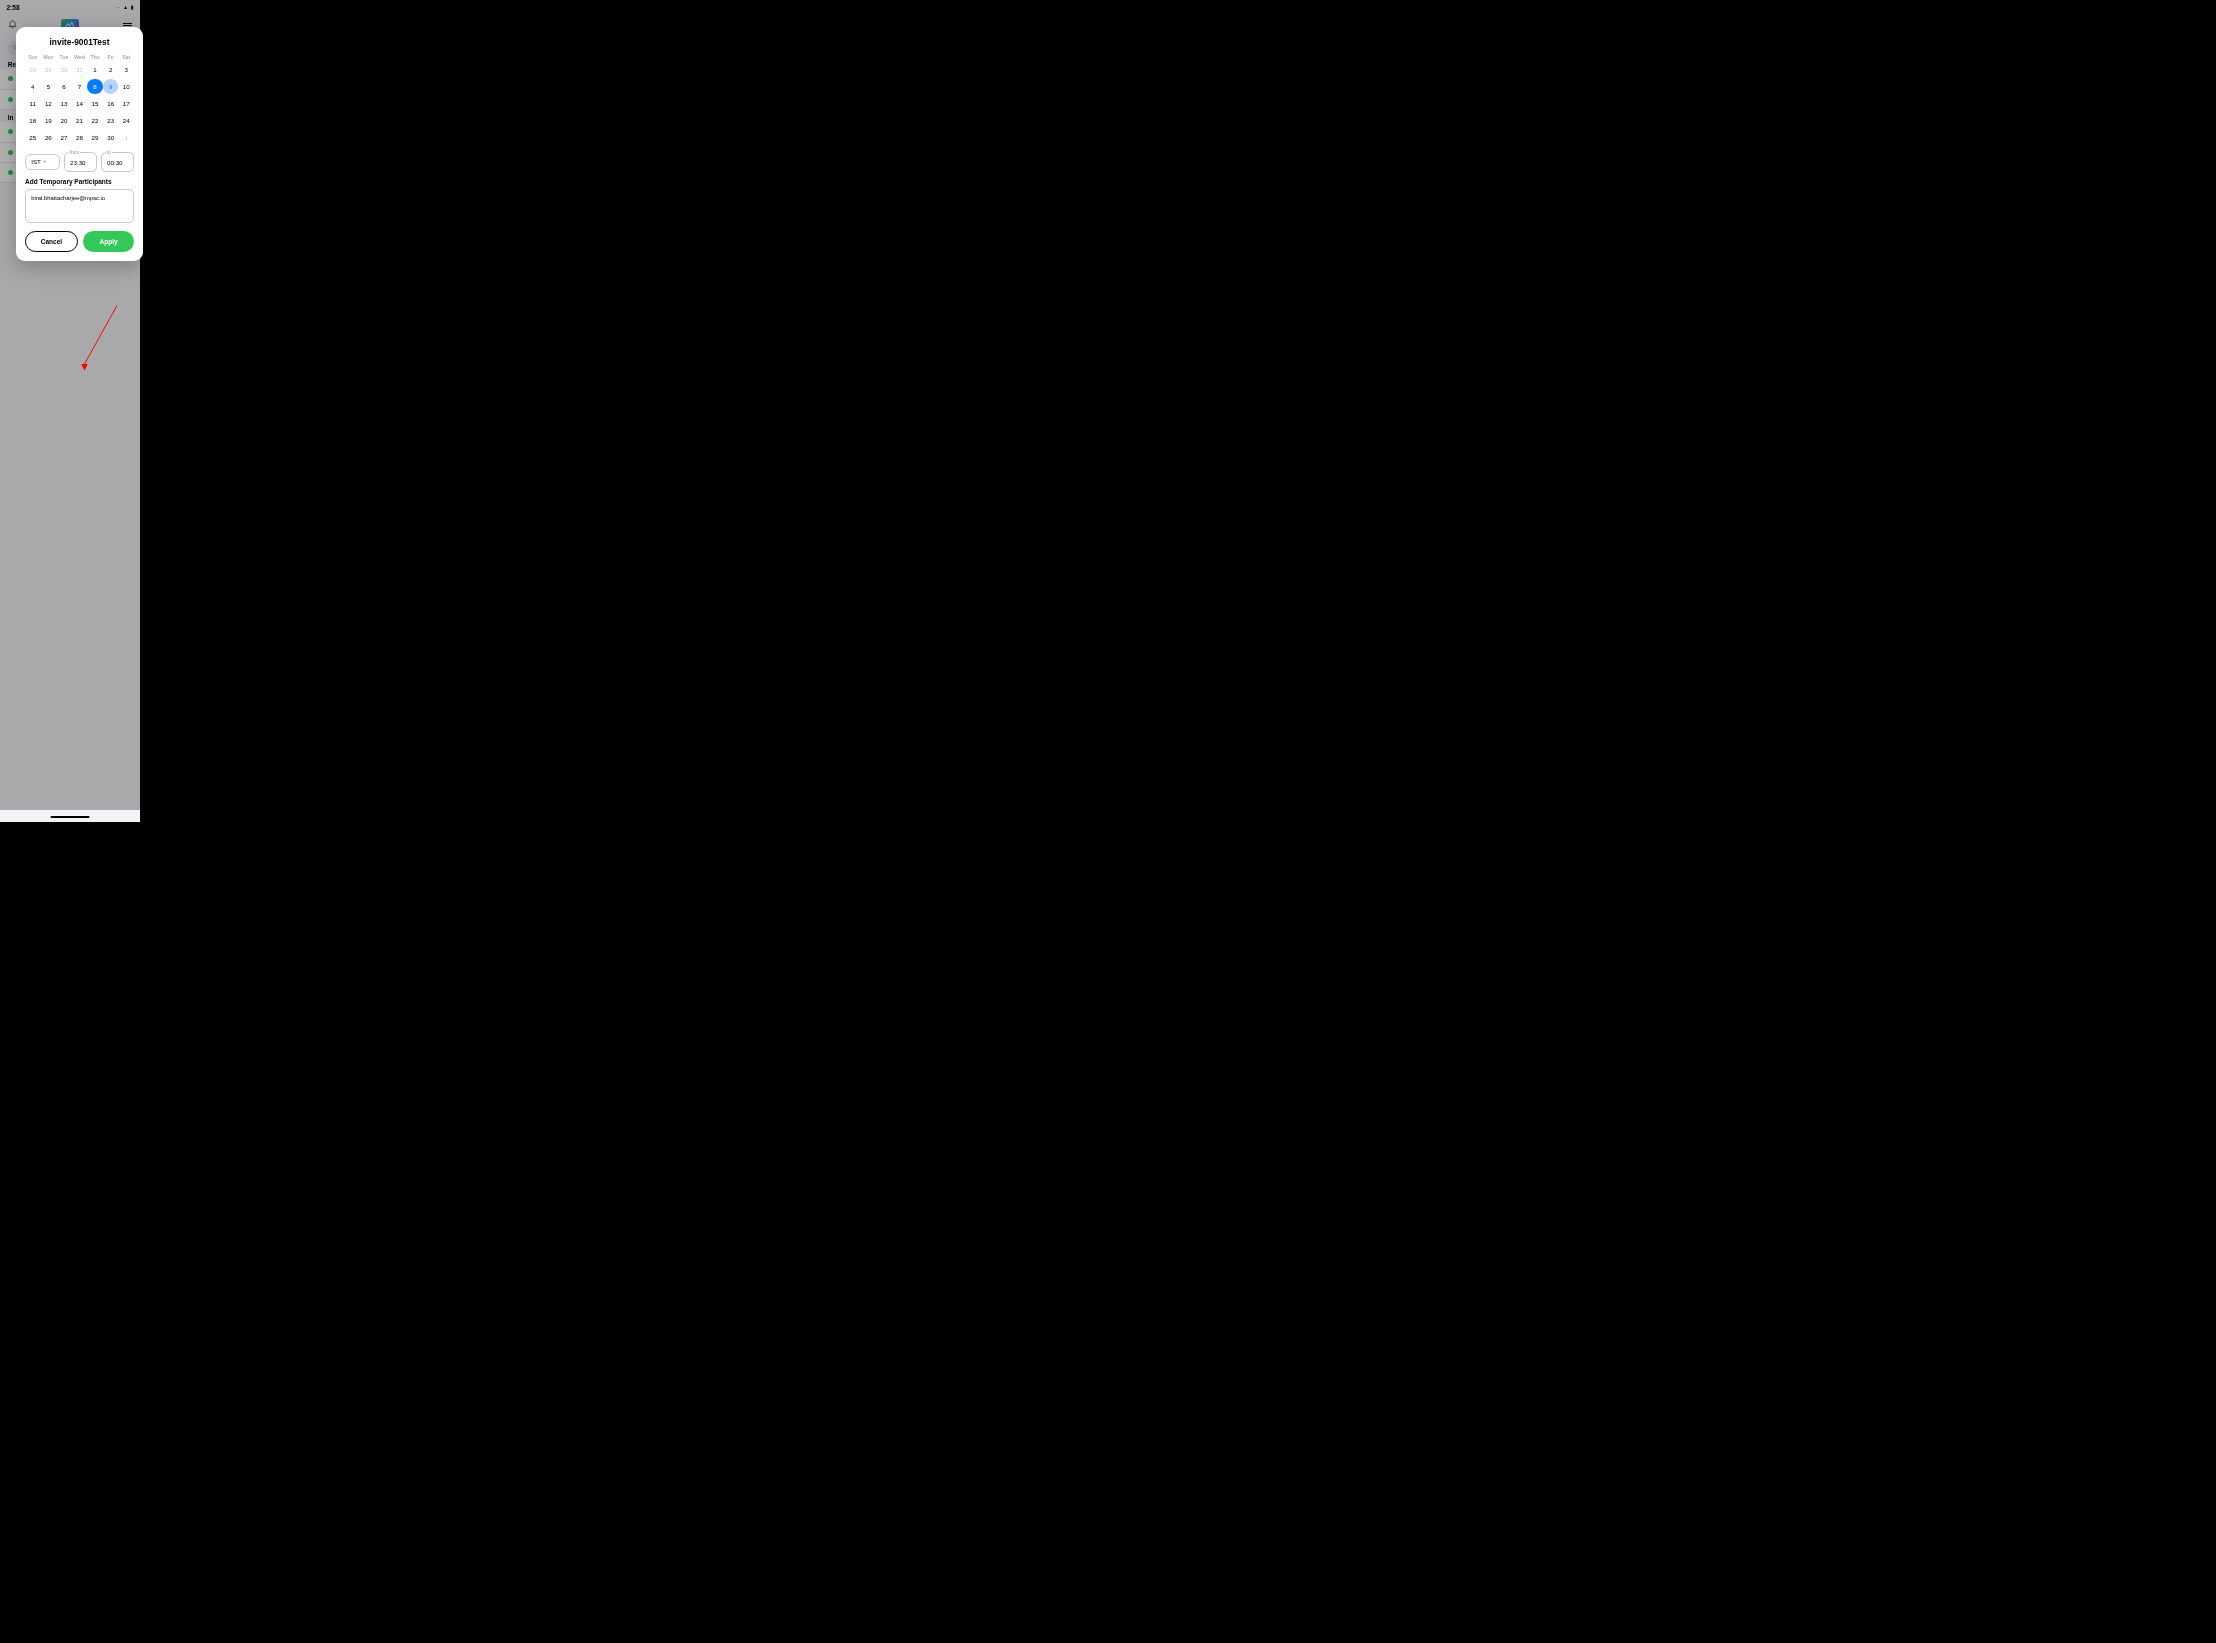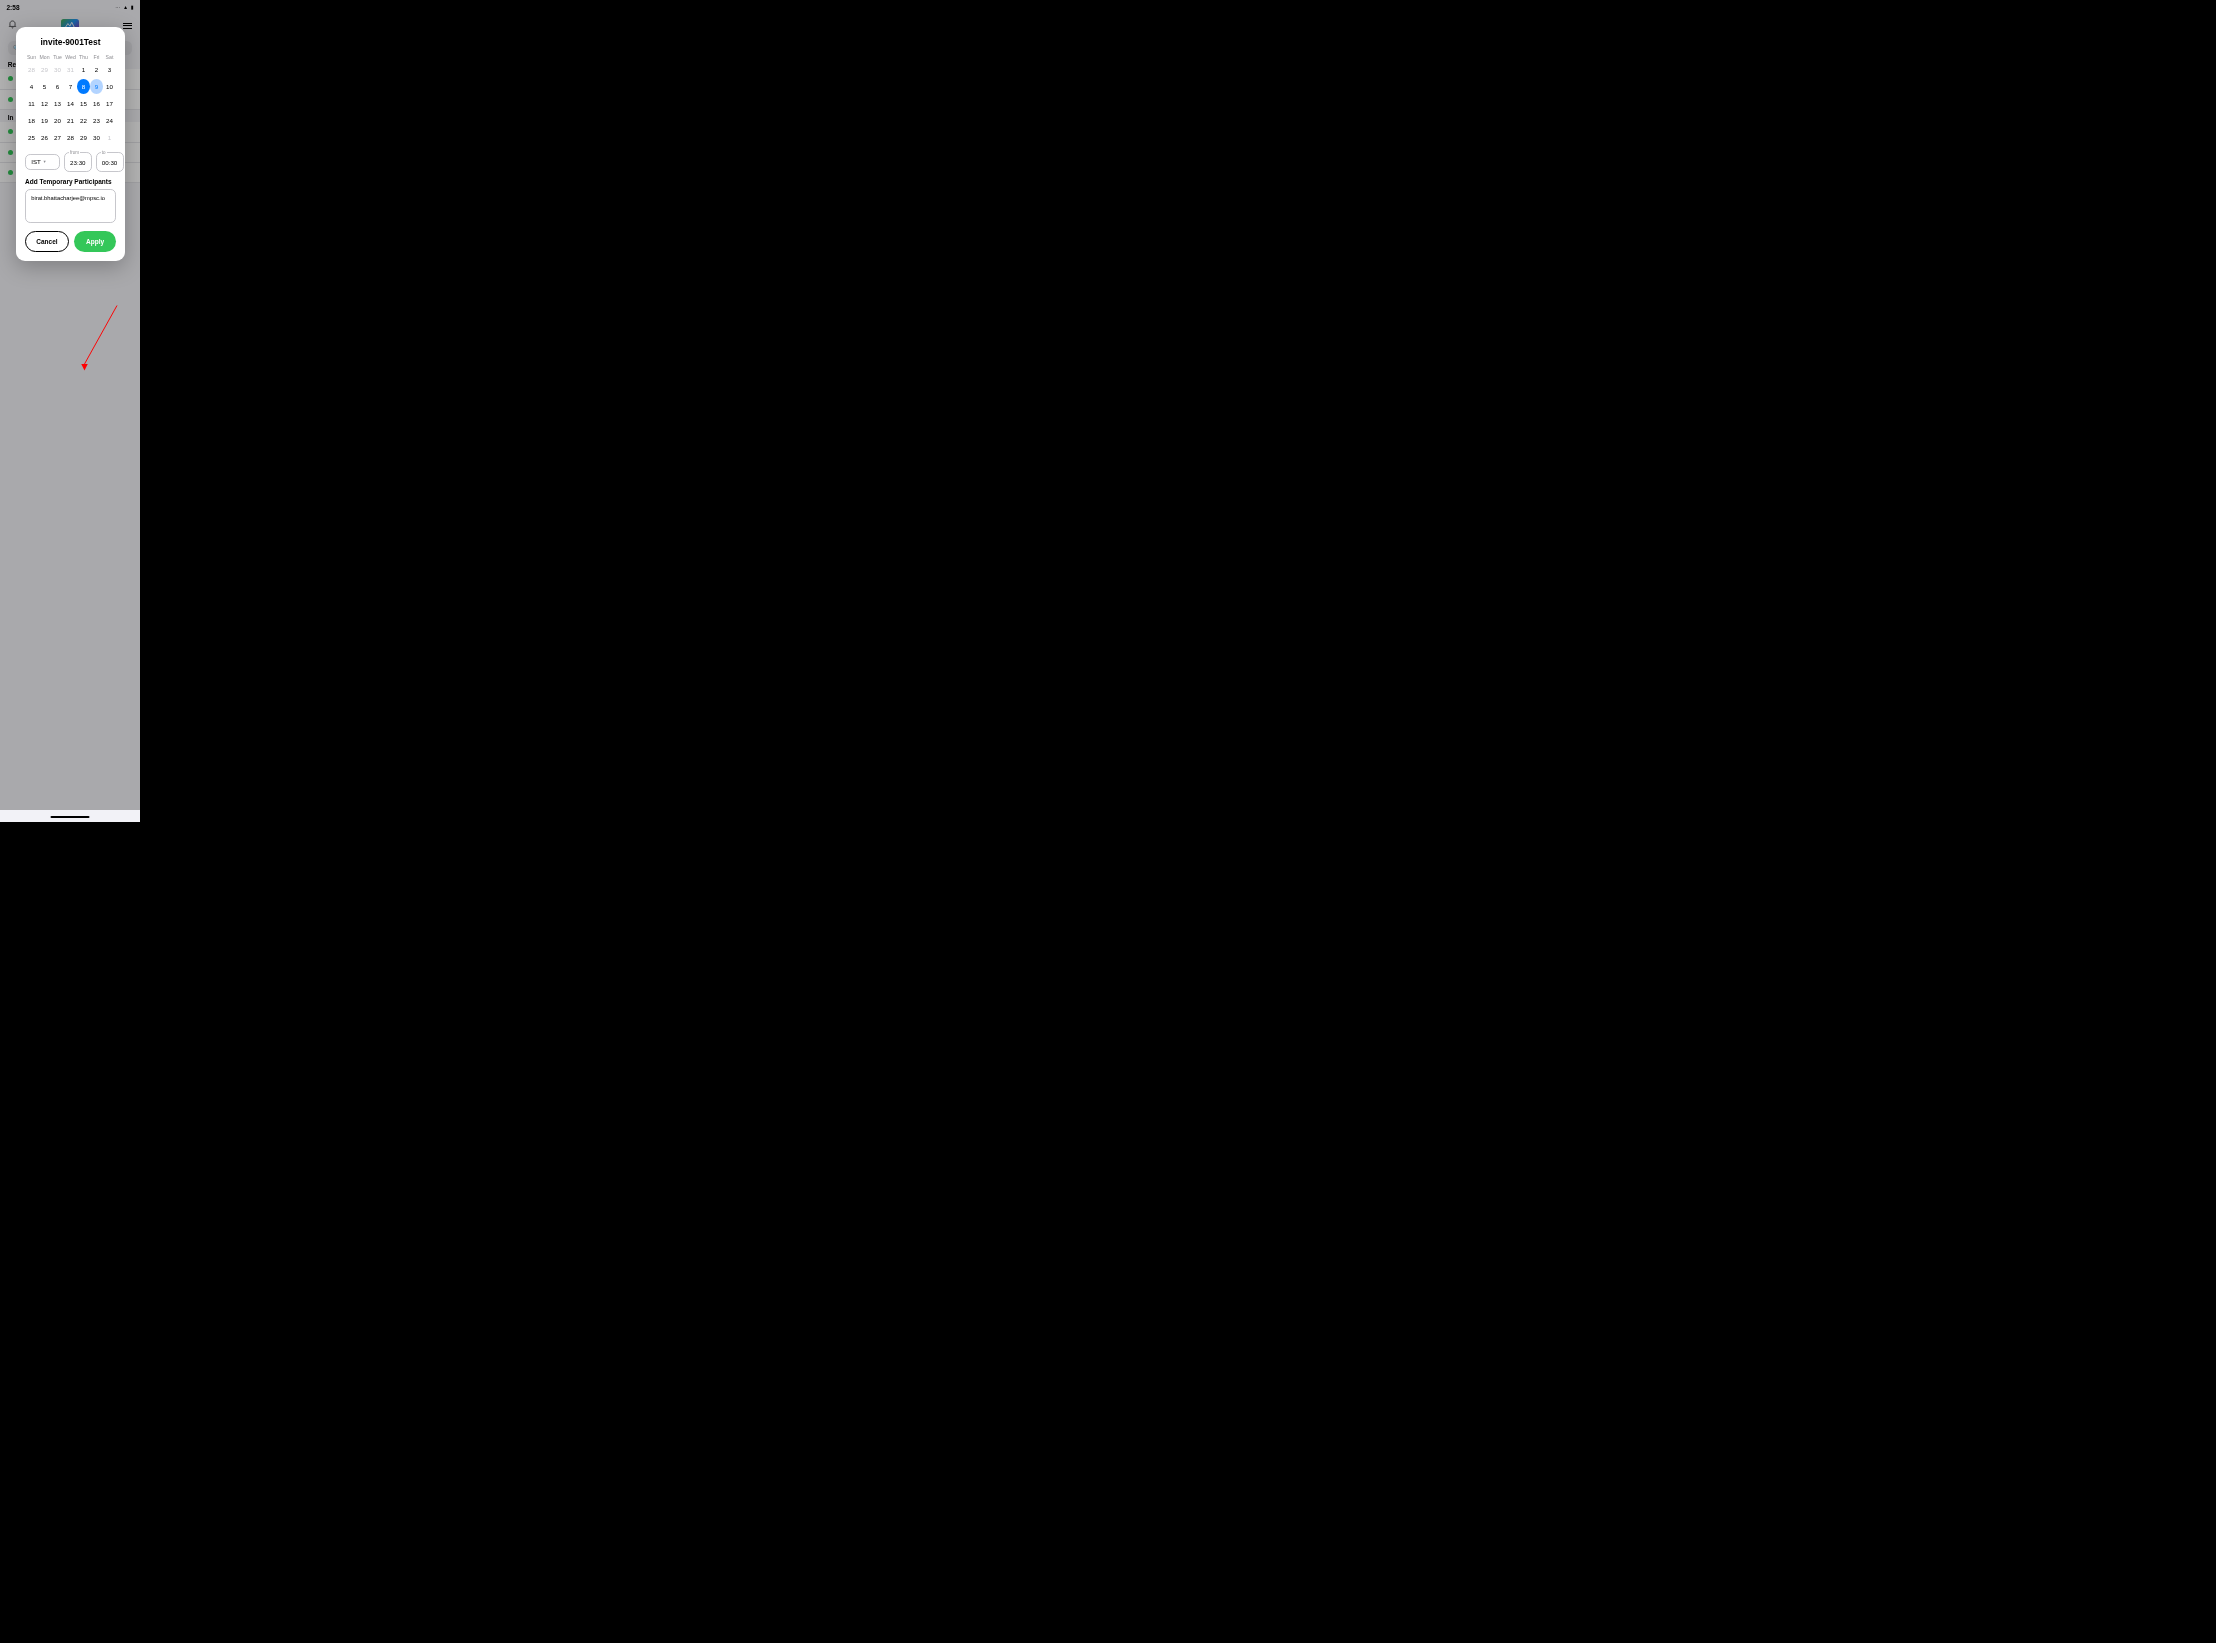--- a/index.html
+++ b/index.html
@@ -157,21 +157,21 @@
       height: 822px;
       background: rgba(0,0,0,0.3);
       z-index: 5;
     }
 
     
     .modal {
       position: absolute;
       left: 16px;
       top: 27px;
-      width: 109px;
+      width: 127px;
       background: #fff;
       border-radius: 9px;
       padding: 10.4px 9px 9px;
       z-index: 10;
       box-shadow: 0 5.2px 21px rgba(0,0,0,0.25);
     }
 
     .modal-title {
       text-align: center;
       font-size: 8.4px;

